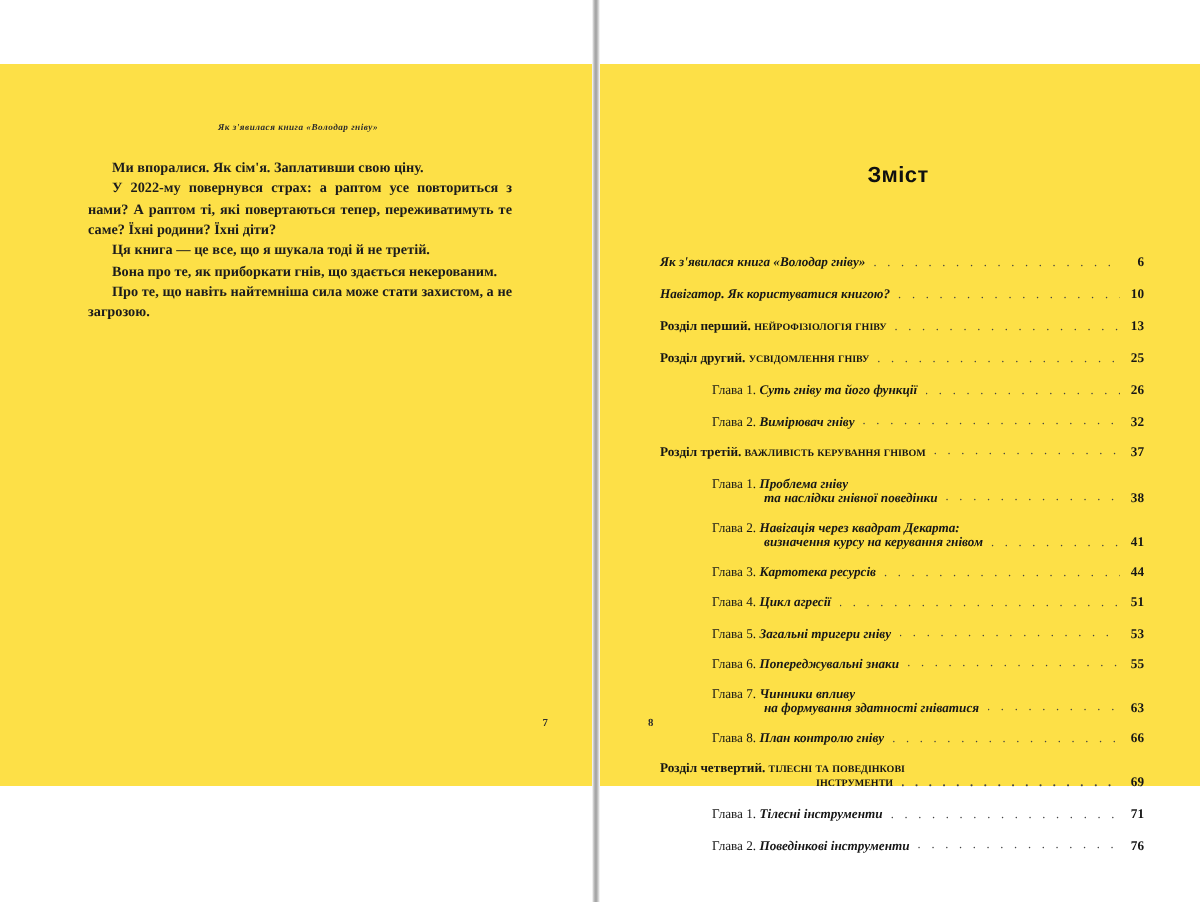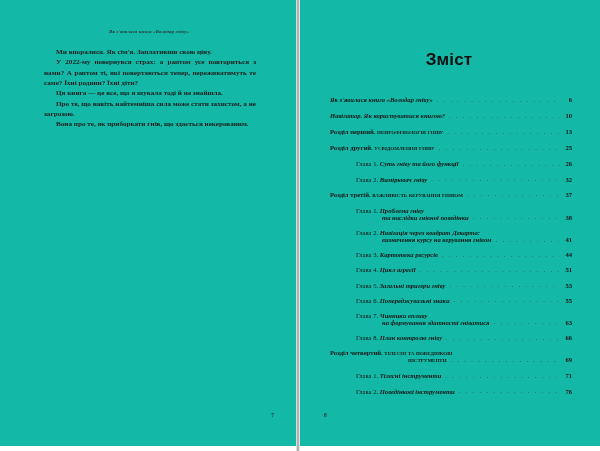--- a/index.html
+++ b/index.html
@@ -17,23 +17,24 @@
   }
 
   .spread {
     position: absolute;
     inset: 0;
     display: flex;
   }
 
   .page {
     position: relative;
-    height: 446px;
+    height: 361px;
     box-sizing: border-box;
-    background: #14b8a6;
+    background: #fde047;
+    margin-top: 32px;
   }
   .page-left  { width: 298px; }
   .page-right { width: 302px; }
 
   
   .spine {
     position: absolute;
     left: 296px;
     top: 0;
     width: 4px;
@@ -91,21 +92,21 @@
 
   
   .toc-title {
     position: absolute;
     top: 50px;
     left: 0;
     width: 302px;
     text-align: center;
     font-family: "Liberation Sans", sans-serif;
     font-weight: 700;
-    font-size: 17px;
+    font-size: 11px;
     letter-spacing: 0.2px;
     color: #101010;
   }
 
   .toc {
     position: absolute;
     top: 96px;
     left: 32px;
     width: 242px;
   }
@@ -202,23 +203,23 @@
 
 <div class="spread">
 
   <div class="page page-left">
 
     <div class="running-head">Як з'явилася книга «Володар гніву»</div>
 
     <div class="body-text">
       <p>Ми впоралися. Як сім'я. Заплативши свою ціну.</p>
       <p>У 2022-му повернувся страх: а раптом усе повториться з нами? А раптом ті, які повертаються тепер, переживатимуть те саме? Їхні родини? Їхні діти?</p>
-      <p>Ця книга — це все, що я шукала тоді й не знайшла.</p>
+      <p>Ця книга — це все, що я шукала тоді й не третій.</p>
+      <p>Вона про те, як приборкати гнів, що здається некерованим.</p>
       <p>Про те, що навіть найтемніша сила може стати захистом, а не загрозою.</p>
-      <p>Вона про те, як приборкати гнів, що здається некерованим.</p>
     </div>
 
     <div class="folio folio-left">7</div>
   </div>
 
   <div class="page page-right">
 
     <div class="toc-title">Зміст</div>
 
     <div class="toc" id="toc-list">

